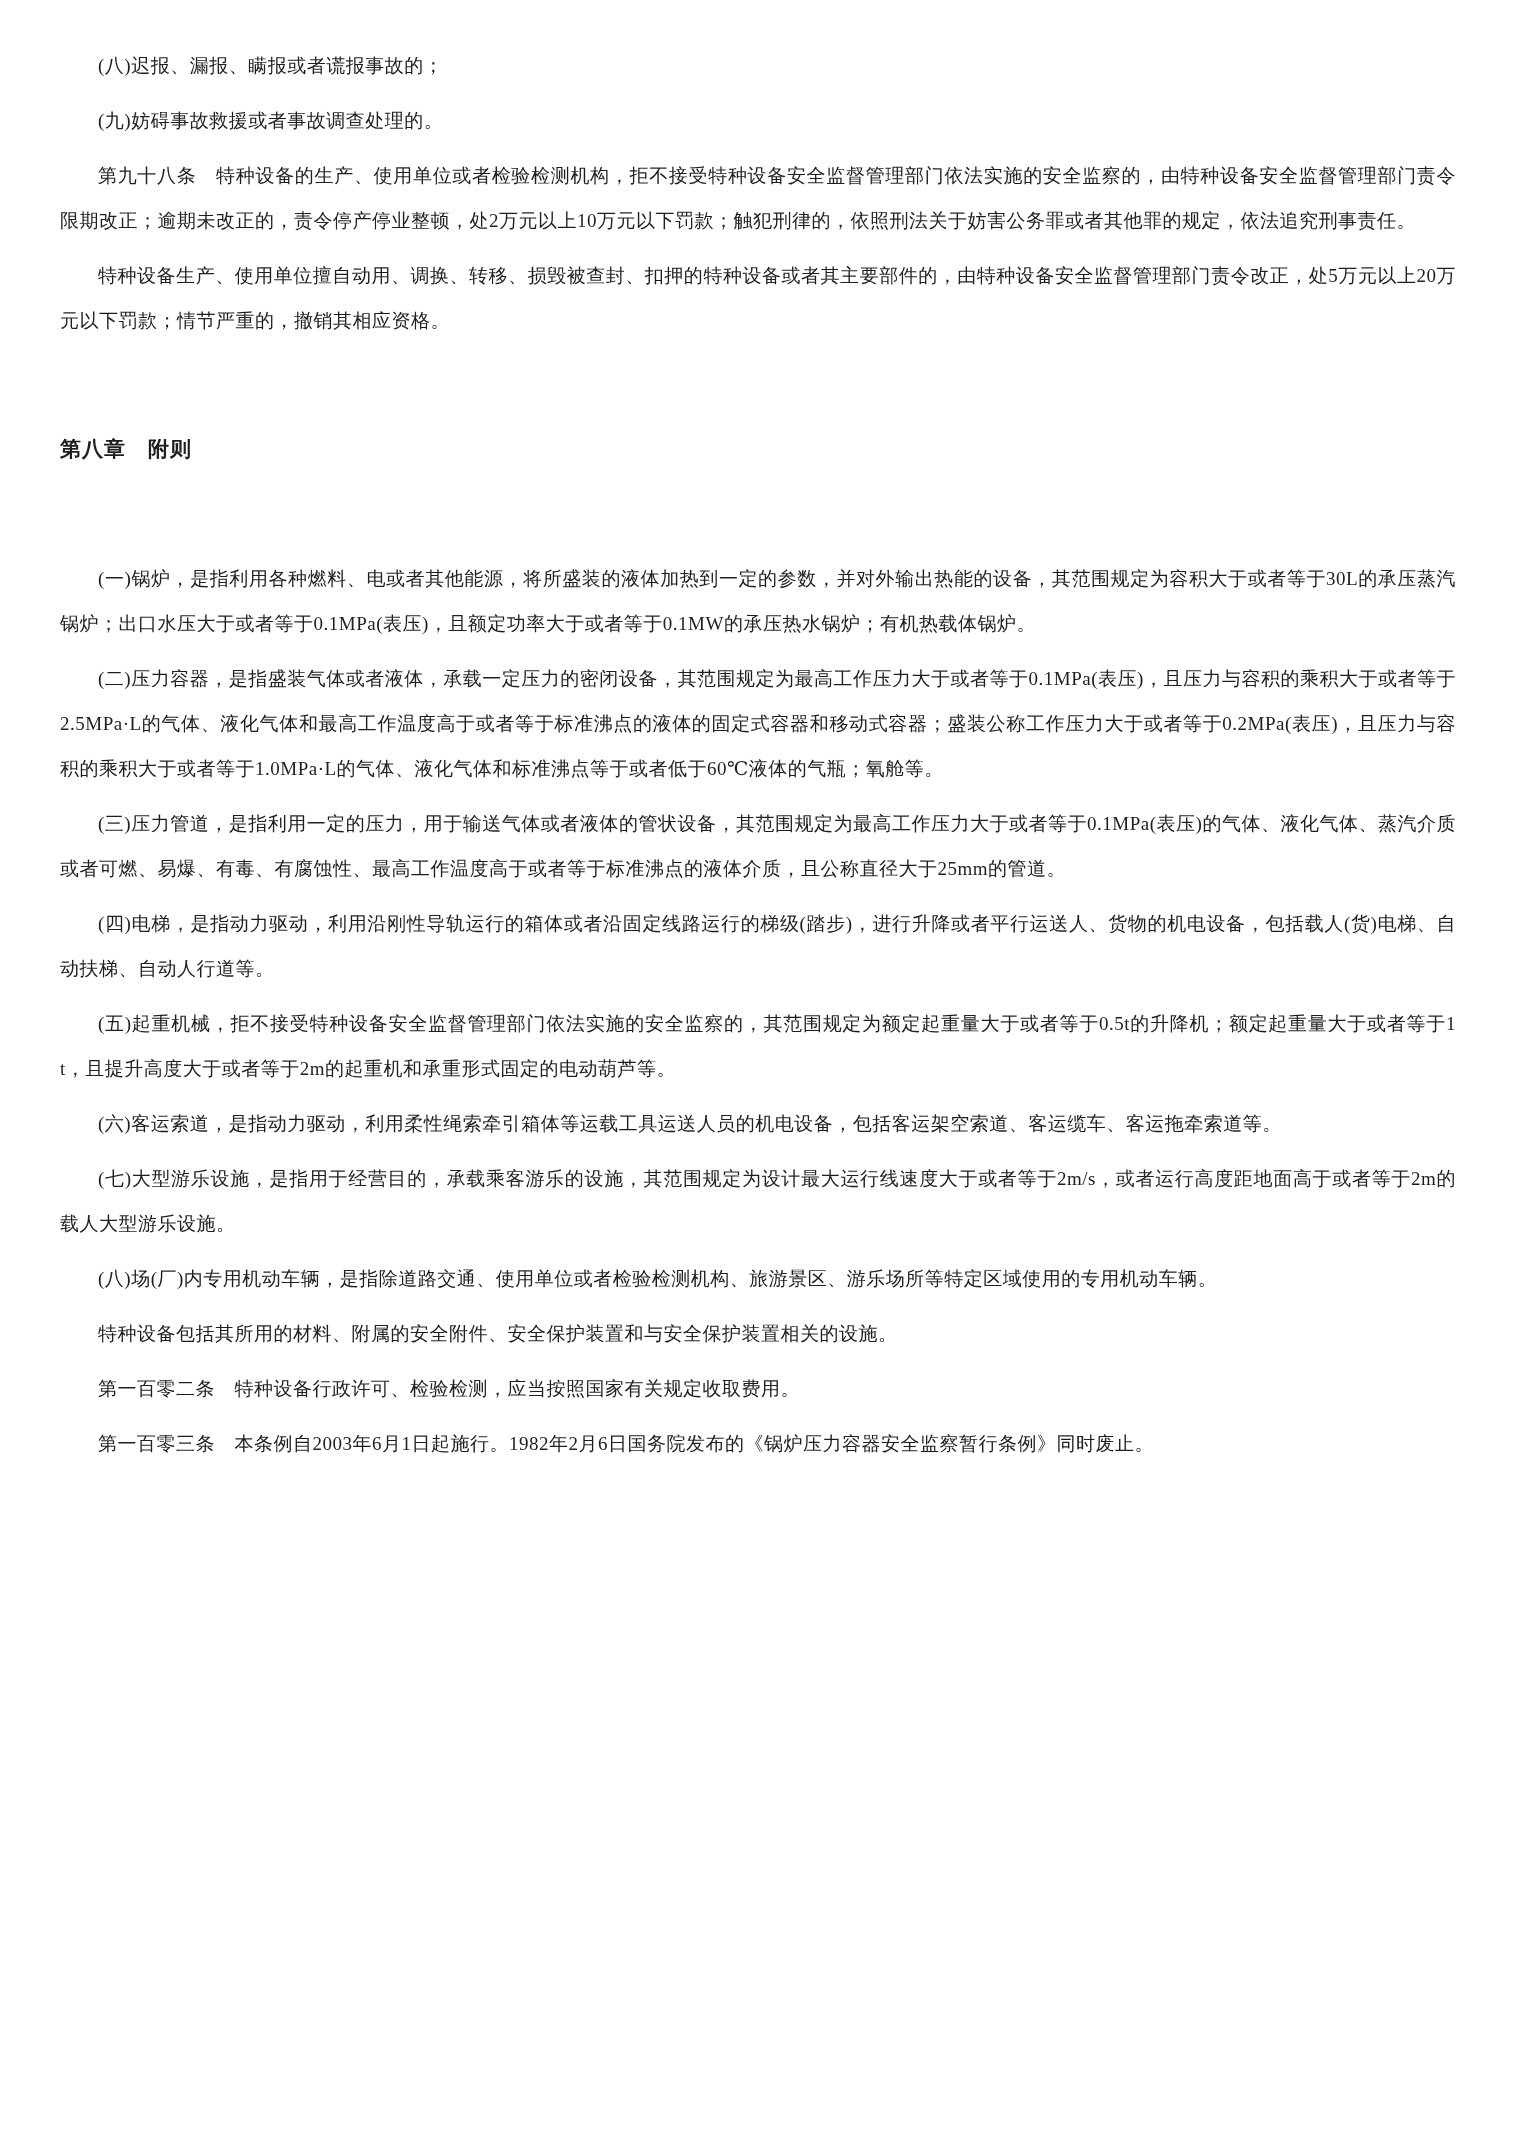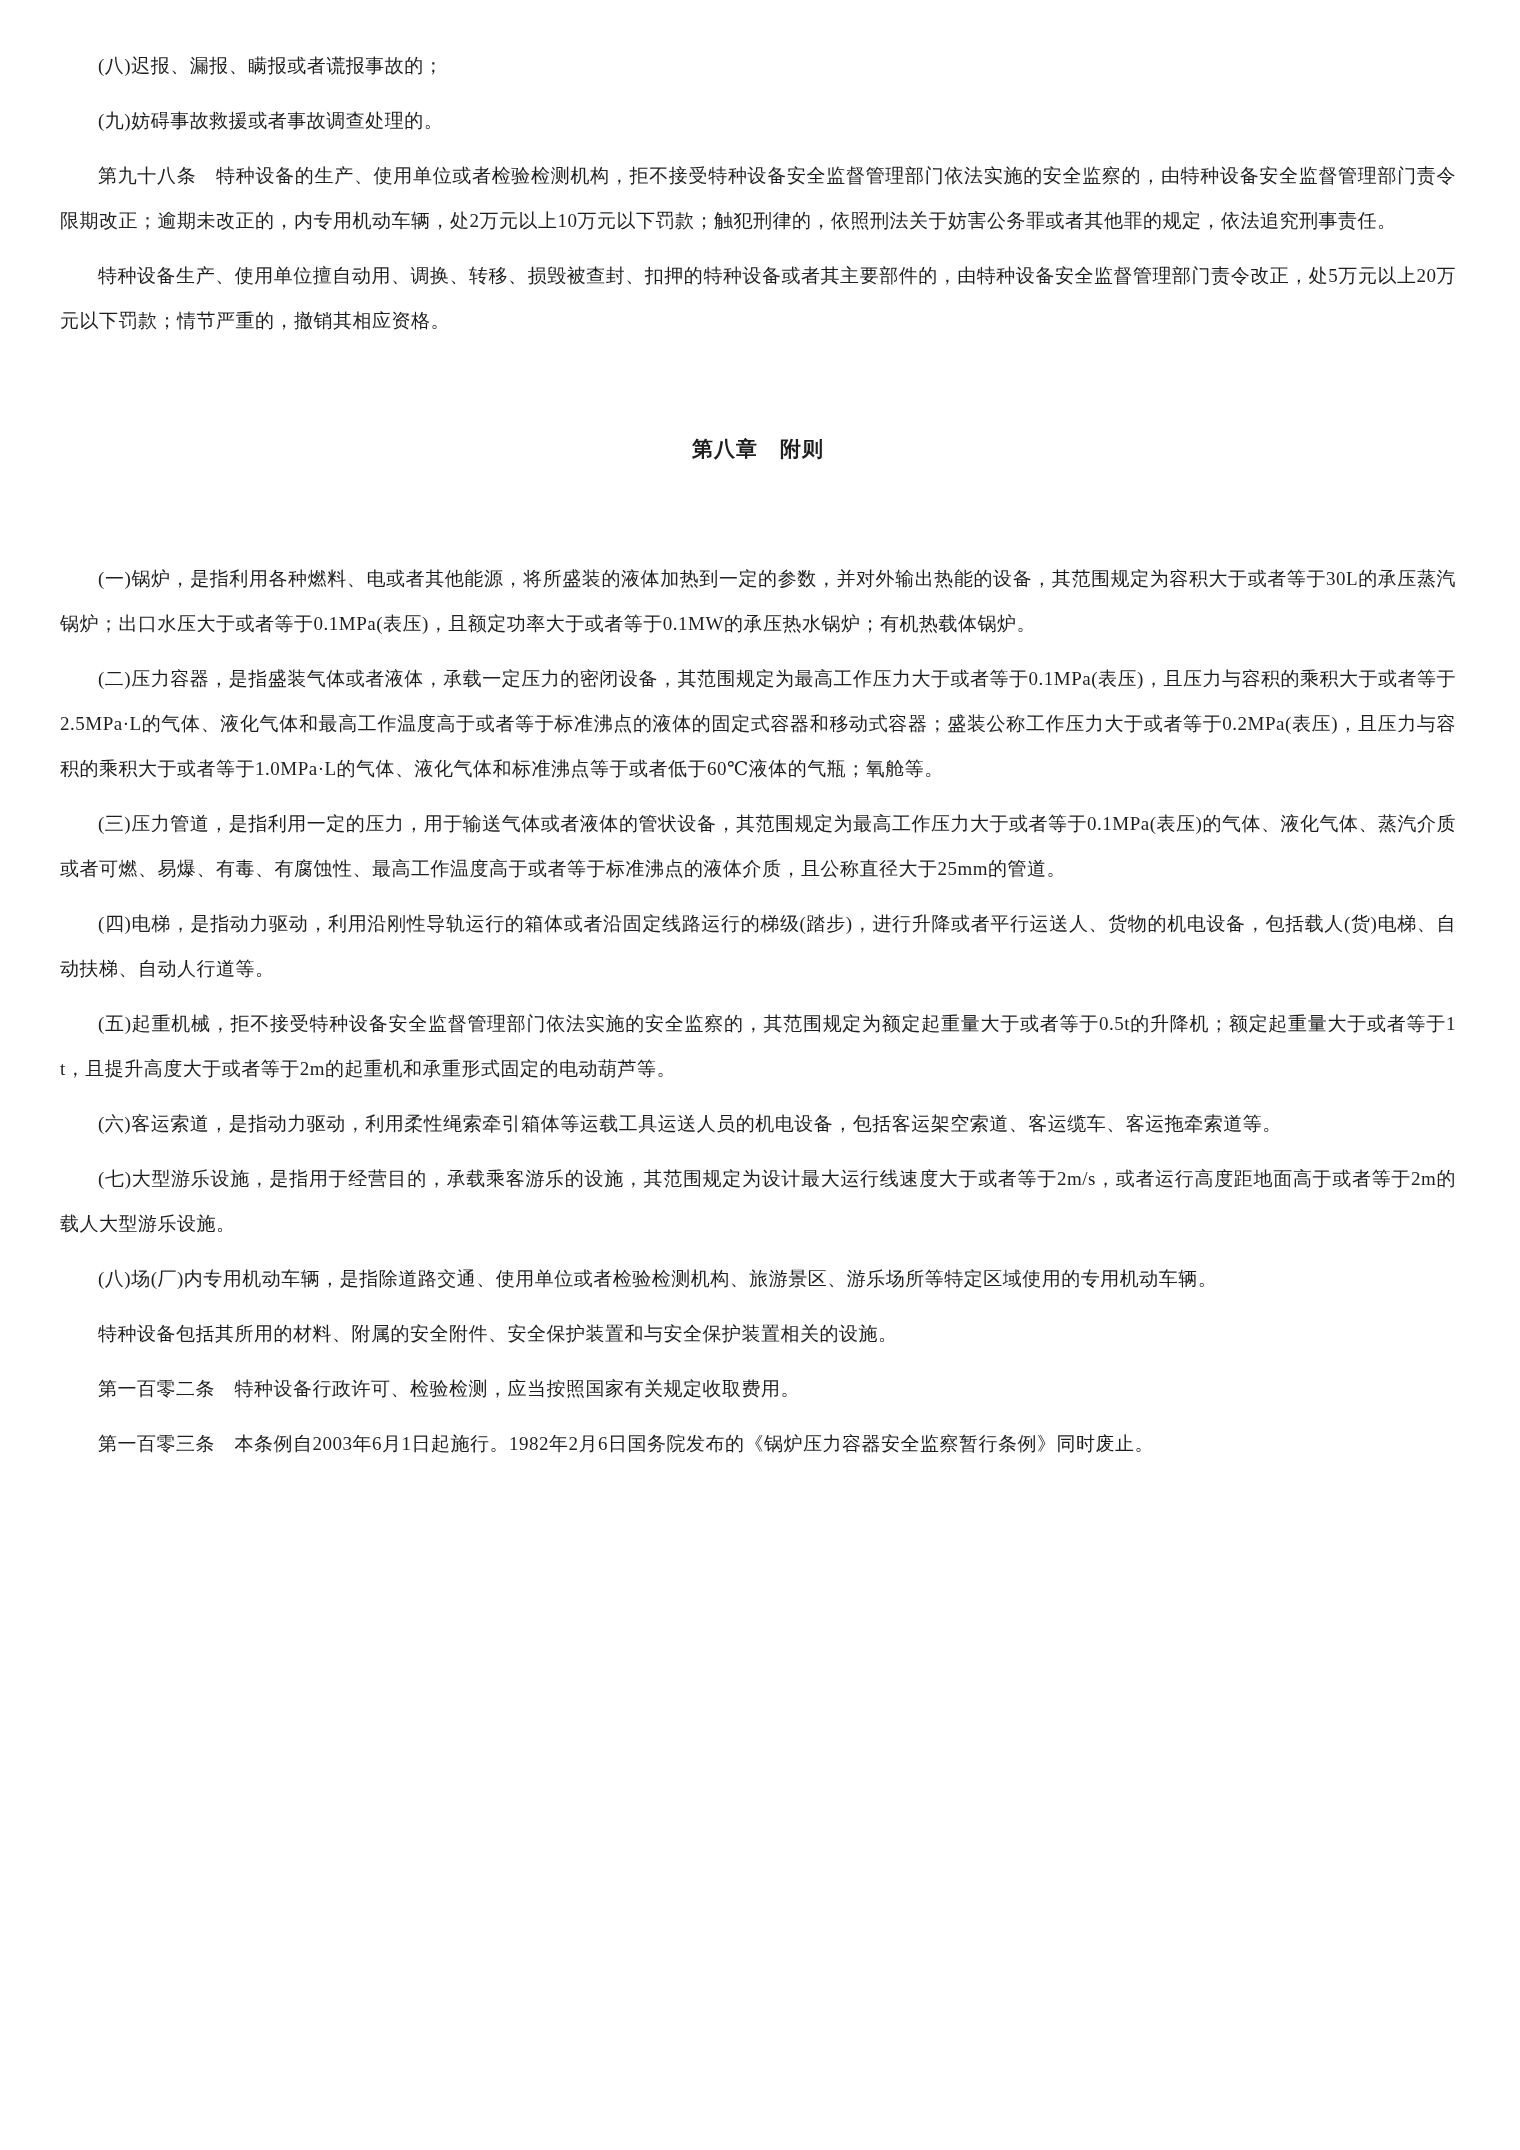--- a/index.html
+++ b/index.html
@@ -25,34 +25,34 @@
     margin: 9px 0 10px 0;
     text-align: justify;
     text-indent: 2em;
     letter-spacing: 0.5px;
     word-break: break-all;
   }
   h2.chapter-heading {
     font-size: 21px;
     line-height: 45px;
     font-weight: bold;
-    text-align: center;
+    text-align: left;
     text-indent: 0;
     margin: 84px 0 84px 0;
     letter-spacing: 1px;
   }
 </style>
 </head>
 <body>
 
 <div class="page">
   <main class="doc">
       <p class="body">(八)迟报、漏报、瞒报或者谎报事故的；</p>
       <p class="body">(九)妨碍事故救援或者事故调查处理的。</p>
-      <p class="body">第九十八条　特种设备的生产、使用单位或者检验检测机构，拒不接受特种设备安全监督管理部门依法实施的安全监察的，由特种设备安全监督管理部门责令限期改正；逾期未改正的，内专用机动车辆，处2万元以上10万元以下罚款；触犯刑律的，依照刑法关于妨害公务罪或者其他罪的规定，依法追究刑事责任。</p>
+      <p class="body">第九十八条　特种设备的生产、使用单位或者检验检测机构，拒不接受特种设备安全监督管理部门依法实施的安全监察的，由特种设备安全监督管理部门责令限期改正；逾期未改正的，责令停产停业整顿，处2万元以上10万元以下罚款；触犯刑律的，依照刑法关于妨害公务罪或者其他罪的规定，依法追究刑事责任。</p>
       <p class="body">特种设备生产、使用单位擅自动用、调换、转移、损毁被查封、扣押的特种设备或者其主要部件的，由特种设备安全监督管理部门责令改正，处5万元以上20万元以下罚款；情节严重的，撤销其相应资格。</p>
       <h2 class="chapter-heading">第八章　附则</h2>
       <p class="body">(一)锅炉，是指利用各种燃料、电或者其他能源，将所盛装的液体加热到一定的参数，并对外输出热能的设备，其范围规定为容积大于或者等于30L的承压蒸汽锅炉；出口水压大于或者等于0.1MPa(表压)，且额定功率大于或者等于0.1MW的承压热水锅炉；有机热载体锅炉。</p>
       <p class="body">(二)压力容器，是指盛装气体或者液体，承载一定压力的密闭设备，其范围规定为最高工作压力大于或者等于0.1MPa(表压)，且压力与容积的乘积大于或者等于2.5MPa·L的气体、液化气体和最高工作温度高于或者等于标准沸点的液体的固定式容器和移动式容器；盛装公称工作压力大于或者等于0.2MPa(表压)，且压力与容积的乘积大于或者等于1.0MPa·L的气体、液化气体和标准沸点等于或者低于60℃液体的气瓶；氧舱等。</p>
       <p class="body">(三)压力管道，是指利用一定的压力，用于输送气体或者液体的管状设备，其范围规定为最高工作压力大于或者等于0.1MPa(表压)的气体、液化气体、蒸汽介质或者可燃、易爆、有毒、有腐蚀性、最高工作温度高于或者等于标准沸点的液体介质，且公称直径大于25mm的管道。</p>
       <p class="body">(四)电梯，是指动力驱动，利用沿刚性导轨运行的箱体或者沿固定线路运行的梯级(踏步)，进行升降或者平行运送人、货物的机电设备，包括载人(货)电梯、自动扶梯、自动人行道等。</p>
       <p class="body">(五)起重机械，拒不接受特种设备安全监督管理部门依法实施的安全监察的，其范围规定为额定起重量大于或者等于0.5t的升降机；额定起重量大于或者等于1t，且提升高度大于或者等于2m的起重机和承重形式固定的电动葫芦等。</p>
       <p class="body">(六)客运索道，是指动力驱动，利用柔性绳索牵引箱体等运载工具运送人员的机电设备，包括客运架空索道、客运缆车、客运拖牵索道等。</p>
       <p class="body">(七)大型游乐设施，是指用于经营目的，承载乘客游乐的设施，其范围规定为设计最大运行线速度大于或者等于2m/s，或者运行高度距地面高于或者等于2m的载人大型游乐设施。</p>
       <p class="body">(八)场(厂)内专用机动车辆，是指除道路交通、使用单位或者检验检测机构、旅游景区、游乐场所等特定区域使用的专用机动车辆。</p>

